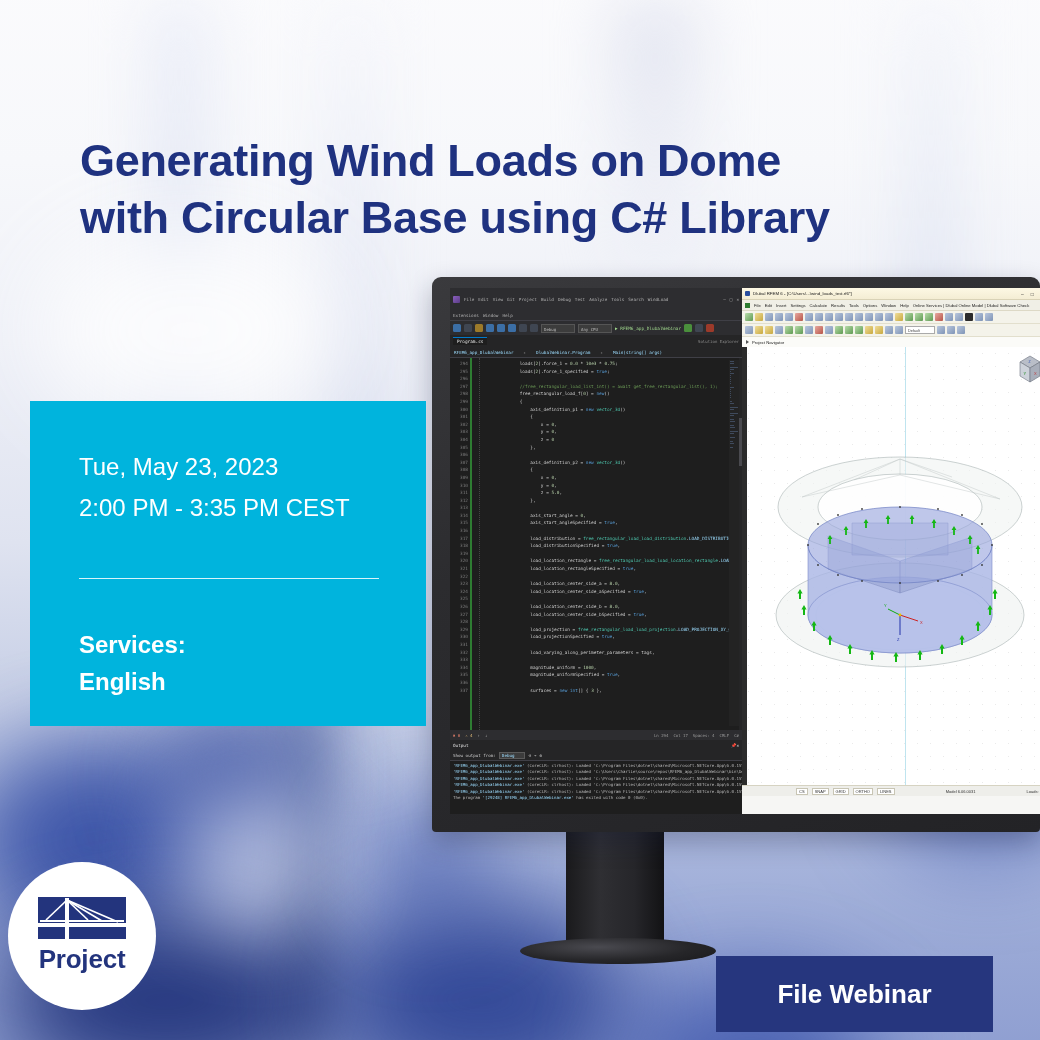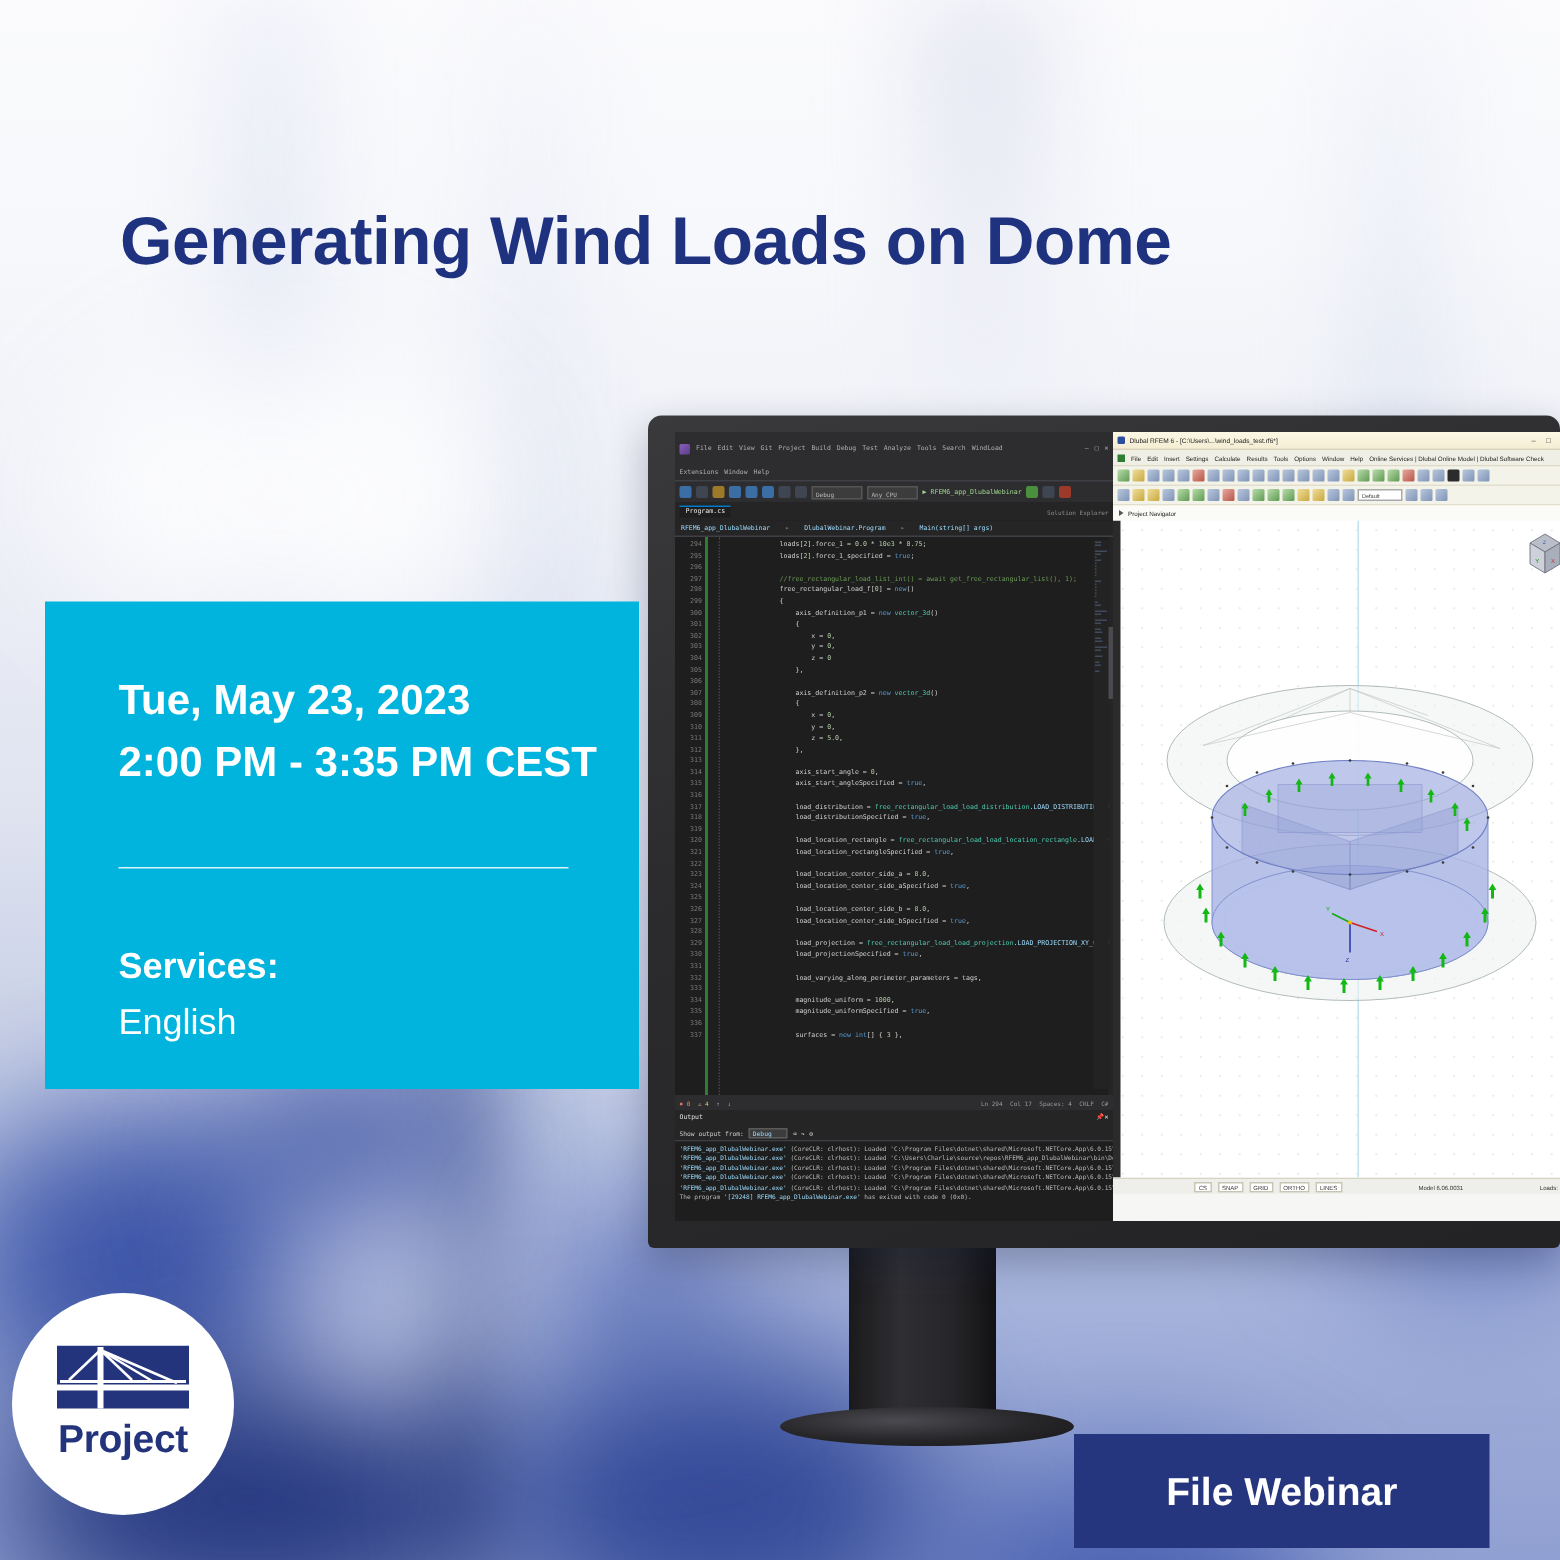--- a/index.html
+++ b/index.html
@@ -33,28 +33,28 @@
   .title .ln { display:block; white-space:nowrap; }
 
   
   .infobox {
     position:absolute; left:30px; top:357px; width:396px; height:325px;
     background:#00b4dd; z-index:6;
     padding:45px 0 0 49px;
     color:#ffffff;
   }
   .infobox .date, .infobox .time {
-    font-size:28px; font-weight:bold; line-height:41px; white-space:nowrap;
+    font-size:24px; font-weight:normal; line-height:41px; white-space:nowrap;
   }
   .infobox hr {
     border:0; border-top:1px solid rgba(255,255,255,.85);
     margin:50px 0 0 0; width:300px;
   }
   .infobox .langlabel { margin-top:52px; font-size:24px; font-weight:bold; }
-  .infobox .langval   { margin-top:9px;  font-size:24px; font-weight:normal; }
+  .infobox .langval   { margin-top:9px;  font-size:24px; font-weight:bold; }
 
   
   .logo-badge {
     position:absolute; left:8px; top:818px; width:148px; height:148px;
     background:#fff; border-radius:50%; z-index:7;
     display:flex; flex-direction:column; align-items:center; justify-content:center;
   }
   .logo-mark { width:88px; }
   .logo-word {
     color:#23347d; font-size:26px; font-weight:bold; letter-spacing:-0.2px;
@@ -221,20 +221,21 @@
   <div class="blob" style="left:370px;top:800px;width:120px;height:120px;background:#2b44a0;opacity:.55;"></div>
   <div class="blob" style="left:620px;top:980px;width:260px;height:150px;background:#2c46a4;opacity:.7;"></div>
   <div class="blob" style="left:880px;top:660px;width:210px;height:200px;background:#3b55ae;opacity:.55;"></div>
   <div class="blob" style="left:40px;top:230px;width:300px;height:200px;background:#ffffff;opacity:.85;"></div>
   <div class="blob" style="left:640px;top:560px;width:220px;height:200px;background:#eef1fa;opacity:.7;"></div>
   <div class="blob" style="left:180px;top:790px;width:150px;height:130px;background:#e9ecf8;opacity:.55;"></div>
 </div>
 
 <h1 class="title">
   <span class="ln">Generating Wind Loads on Dome</span>
+  <span class="ln">with Circular Base using C# Library</span>
 </h1>
 
 <div class="monitor">
   <div class="bezel">
     <div class="screen">
 
       <div class="vs">
         <div class="vs-menubar">
           <span class="vsicon"></span>
           <span class="mi">File</span>

